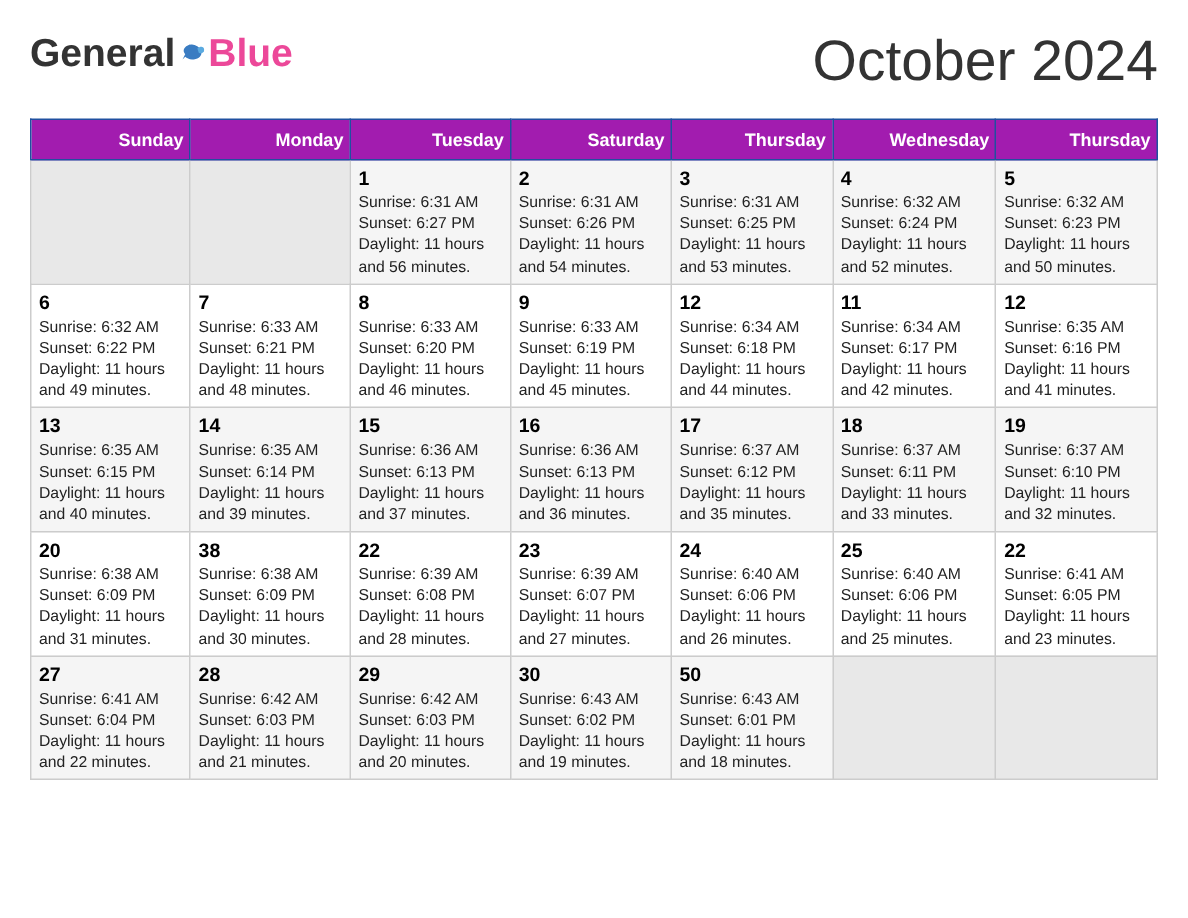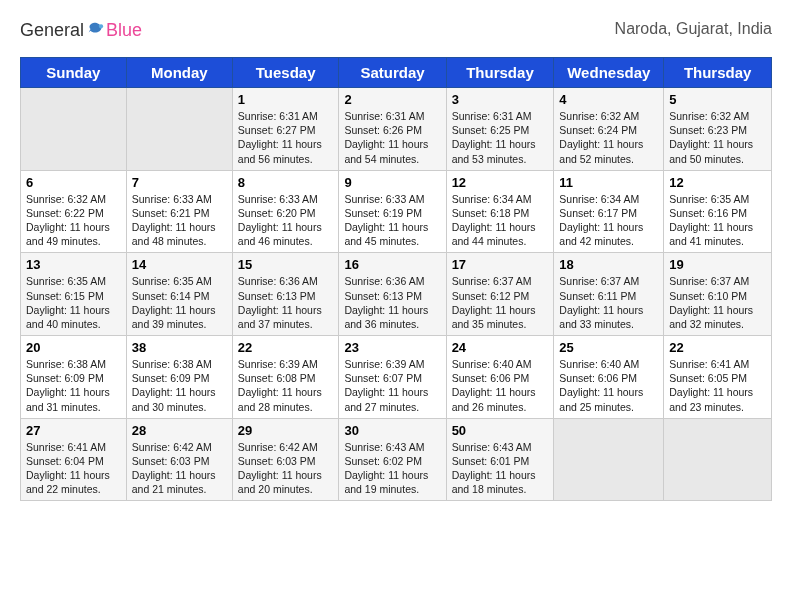--- a/index.html
+++ b/index.html
@@ -16,22 +16,23 @@
       align-items: flex-start;
       margin-bottom: 16px;
     }
     .logo {
       display: flex;
       flex-direction: column;
       align-items: flex-start;
     }
     .logo-text {
       display: flex;
-      font-size: 18px;
-      font-weight: normal;
+      align-items: center;
+      font-size: 26px;
+      font-weight: bold;
     }
     .logo-general {
       color: #333;
     }
     .logo-blue {
       color: #ec4899;
     }
     .logo-icon {
       width: 18px;
       height: 18px;
@@ -48,26 +49,26 @@
     .location {
       font-size: 16px;
       color: #555;
     }
     table {
       width: 100%;
       border-collapse: collapse;
       font-size: 11px;
     }
     thead tr th {
-      background-color: #1d4ed8;
+      background-color: #a21caf;
       color: #fff;
       padding: 6px 4px;
-      text-align: center;
+      text-align: right;
       font-weight: bold;
-      font-size: 15px;
+      font-size: 12px;
       border: 1px solid #2050a0;
     }
     tbody tr td {
       border: 1px solid #ccc;
       vertical-align: top;
       padding: 4px 5px;
       width: 113px;
       min-height: 80px;
     }
     tbody tr:nth-child(odd) td {
@@ -99,21 +100,21 @@
     <div class="logo-text">
       <span class="logo-general">General</span>
       <svg class="logo-icon" viewBox="0 0 20 20">
         <path d="M10 3 C12 3, 17 5, 17 9 C17 12, 14 14, 10 14 C8 14, 6 13, 5 12 L3 14 L5 10 C4 9, 3 7, 5 5 C7 3, 9 3, 10 3Z" fill="#3a7cc2"></path>
         <path d="M14 6 C16 4, 19 4, 19 7 C19 9, 17 10, 15 9" fill="#5aaae0"></path>
       </svg>
       <span class="logo-blue">Blue</span>
     </div>
   </div>
   <div class="title-block">
-    <div class="location">Naroda, Gujarat, India</div>
+    <div class="month-title">October 2024</div>
   </div>
 </div>
 
 <table>
   <thead>
     <tr>
     <th>Sunday</th>
         <th>Monday</th>
         <th>Tuesday</th>
         <th>Saturday</th>

